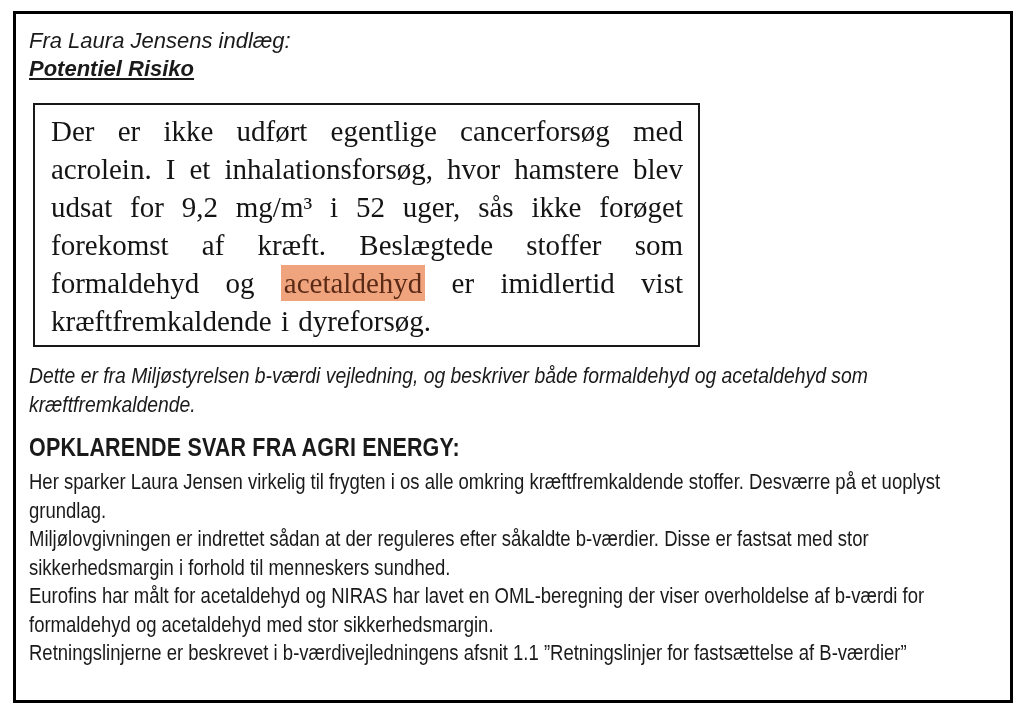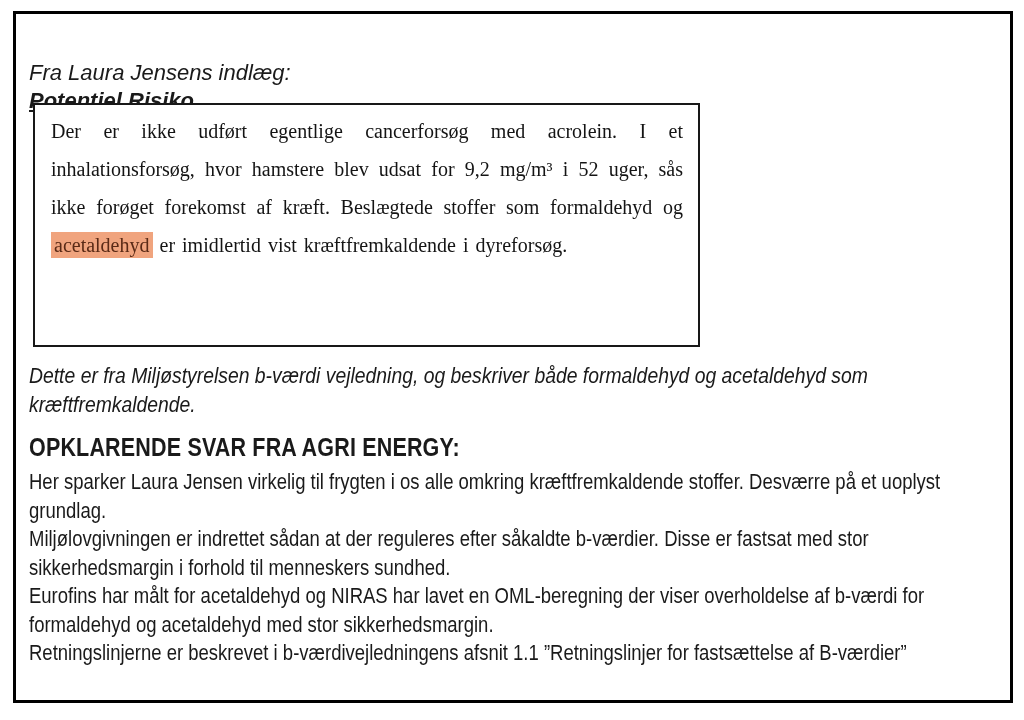--- a/index.html
+++ b/index.html
@@ -24,37 +24,36 @@
   }
   
   .intro {
     position: absolute;
     left: 13px;
     top: 13px;
     font-size: 22px;
     font-style: italic;
     line-height: 28px;
     white-space: nowrap;
-    margin-top: 32px;
   }
   .intro .source { font-weight: normal; }
   .intro .title  { font-weight: bold; text-decoration: underline; }
 
   
   .quote-box {
     position: absolute;
     left: 17px;
     top: 89px;
     width: 667px;
     height: 244px;
     box-sizing: border-box;
     border: 2px solid #181818;
     padding: 7px 15px 8px 16px;
     font-family: "Liberation Serif", serif;
-    font-size: 20px;
+    font-size: 29px;
     line-height: 38px;
     text-align: justify;
     word-spacing: 2px;
     color: #141414;
     background: #ffffff;
   }
   .quote-box .hl {
     padding: 2px 3px;
     
   }

